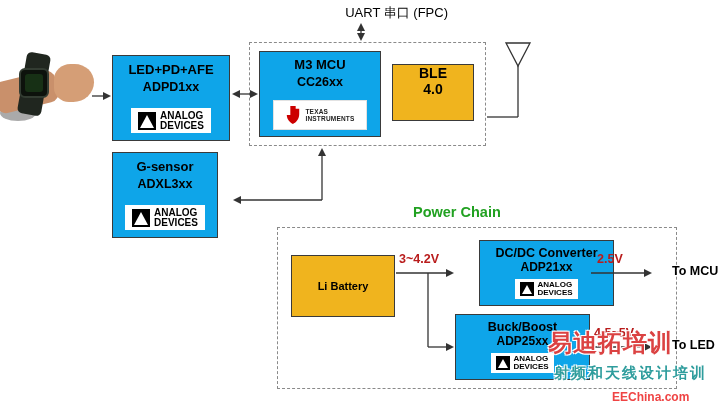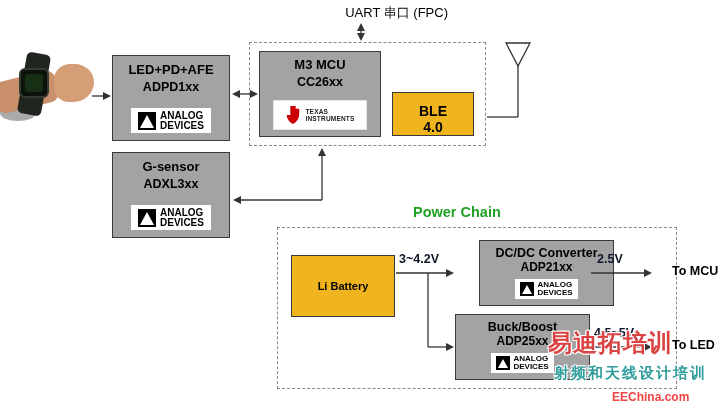--- a/index.html
+++ b/index.html
@@ -2,50 +2,50 @@
 <html><head>
 <meta charset="utf-8">
 <style>
   html,body{margin:0;padding:0;}
   body{font-family:"Liberation Sans","DejaVu Sans",sans-serif;background:#fff;}
   #canvas{position:relative;width:722px;height:406px;background:#ffffff;overflow:hidden;}
   .dashed{position:absolute;border:1px dashed #8a8a8a;box-sizing:border-box;z-index:1;}
   #mcu-group{left:249px;top:42px;width:237px;height:104px;}
   #power-group{left:277px;top:227px;width:400px;height:162px;}
   .block{position:absolute;border:1px solid #3a3a3a;box-sizing:border-box;display:flex;flex-direction:column;align-items:center;z-index:2;}
-  .green{background:#a3a3a3;}
+  .green{background:#0ea5e9;}
   .orange{background:#f0b41e;}
   .t1{font-weight:bold;font-size:13px;color:#000;margin-top:7px;line-height:1.15;white-space:nowrap;}
   .t2{font-weight:bold;font-size:12.5px;color:#000;margin-top:2px;line-height:1.15;white-space:nowrap;}
   #blk-afe{left:112px;top:55px;width:118px;height:86px;}
-  #blk-gsensor{left:112px;top:152px;width:118px;height:86px;}
+  #blk-gsensor{left:112px;top:152px;width:106px;height:86px;}
   #blk-mcu{left:259px;top:51px;width:122px;height:86px;}
   #blk-mcu .t1{margin-top:6px;}
-  #blk-ble{left:392px;top:64px;width:82px;height:44px;justify-content:flex-end;margin-top:28px;}
+  #blk-ble{left:392px;top:64px;width:82px;height:57px;justify-content:flex-start;}
   #blk-ble .t1,#blk-ble .t2{margin:0;font-size:14px;}
   #blk-battery{left:291px;top:255px;width:104px;height:62px;justify-content:center;}
   #blk-battery .t1{margin:0;font-size:11px;}
   #blk-dcdc{left:455px;top:240px;width:135px;height:66px;margin-left:24px;}
   #blk-buckboost{left:455px;top:314px;width:135px;height:66px;}
   #blk-dcdc .t1,#blk-buckboost .t1{margin-top:5px;font-size:12.5px;}
   #blk-dcdc .t2,#blk-buckboost .t2{margin-top:1px;font-size:12px;}
   .adi-logo{background:#fff;display:flex;align-items:center;gap:4px;padding:3px 7px;margin-top:auto;margin-bottom:7px;}
   .adi-mark{position:relative;width:18px;height:18px;background:#000;display:inline-block;flex:0 0 auto;}
   .adi-mark::after{content:"";position:absolute;left:2px;bottom:2px;width:0;height:0;border-left:7px solid transparent;border-right:7px solid transparent;border-bottom:13px solid #fff;}
   .adi-text span{display:block;font-size:10px;font-weight:bold;line-height:9.5px;color:#000;}
   .adi-logo.sm{padding:2px 5px;margin-bottom:6px;gap:3px;}
   .adi-logo.sm .adi-mark{width:14px;height:14px;}
   .adi-logo.sm .adi-mark::after{border-left:5px solid transparent;border-right:5px solid transparent;border-bottom:9px solid #fff;}
   .adi-logo.sm .adi-text span{font-size:8px;line-height:8px;}
   .ti-logo{background:#fff;border:1px solid #e2e2e2;display:flex;align-items:center;justify-content:center;gap:4px;width:92px;height:28px;margin-top:auto;margin-bottom:6px;}
   .ti-text span{display:block;font-size:6.5px;font-weight:bold;line-height:7px;color:#222;letter-spacing:.2px;}
   .lbl{position:absolute;white-space:nowrap;z-index:3;}
   #uart-label{left:292px;top:4px;width:156px;text-align:right;font-size:13px;color:#000;}
   #power-chain-label{left:413px;top:204px;font-size:14.5px;font-weight:bold;color:#21a121;}
-  .volt{color:#0f172a;font-weight:bold;font-size:12.5px;}
+  .volt{color:#b91c1c;font-weight:bold;font-size:12.5px;}
   #volt-battery{left:399px;top:252px;}
   #volt-dcdc{left:597px;top:252px;}
   #volt-buckboost{left:594px;top:326px;}
   .dest{color:#000;font-weight:bold;font-size:12.5px;margin-left:16px;}
   #to-mcu{left:656px;top:264px;}
   #to-led{left:656px;top:338px;}
   #wires{position:absolute;left:0;top:0;z-index:4;pointer-events:none;}
   #watch-photo{position:absolute;left:2px;top:52px;width:94px;height:67px;z-index:1;}
   #watch-photo .shadow{position:absolute;left:-2px;bottom:-2px;width:36px;height:16px;background:#555;border-radius:50%;opacity:.5;}
   #watch-photo .arm{position:absolute;left:-8px;top:24px;width:64px;height:32px;background:#c9906b;border-radius:10px;transform:rotate(-14deg);}

